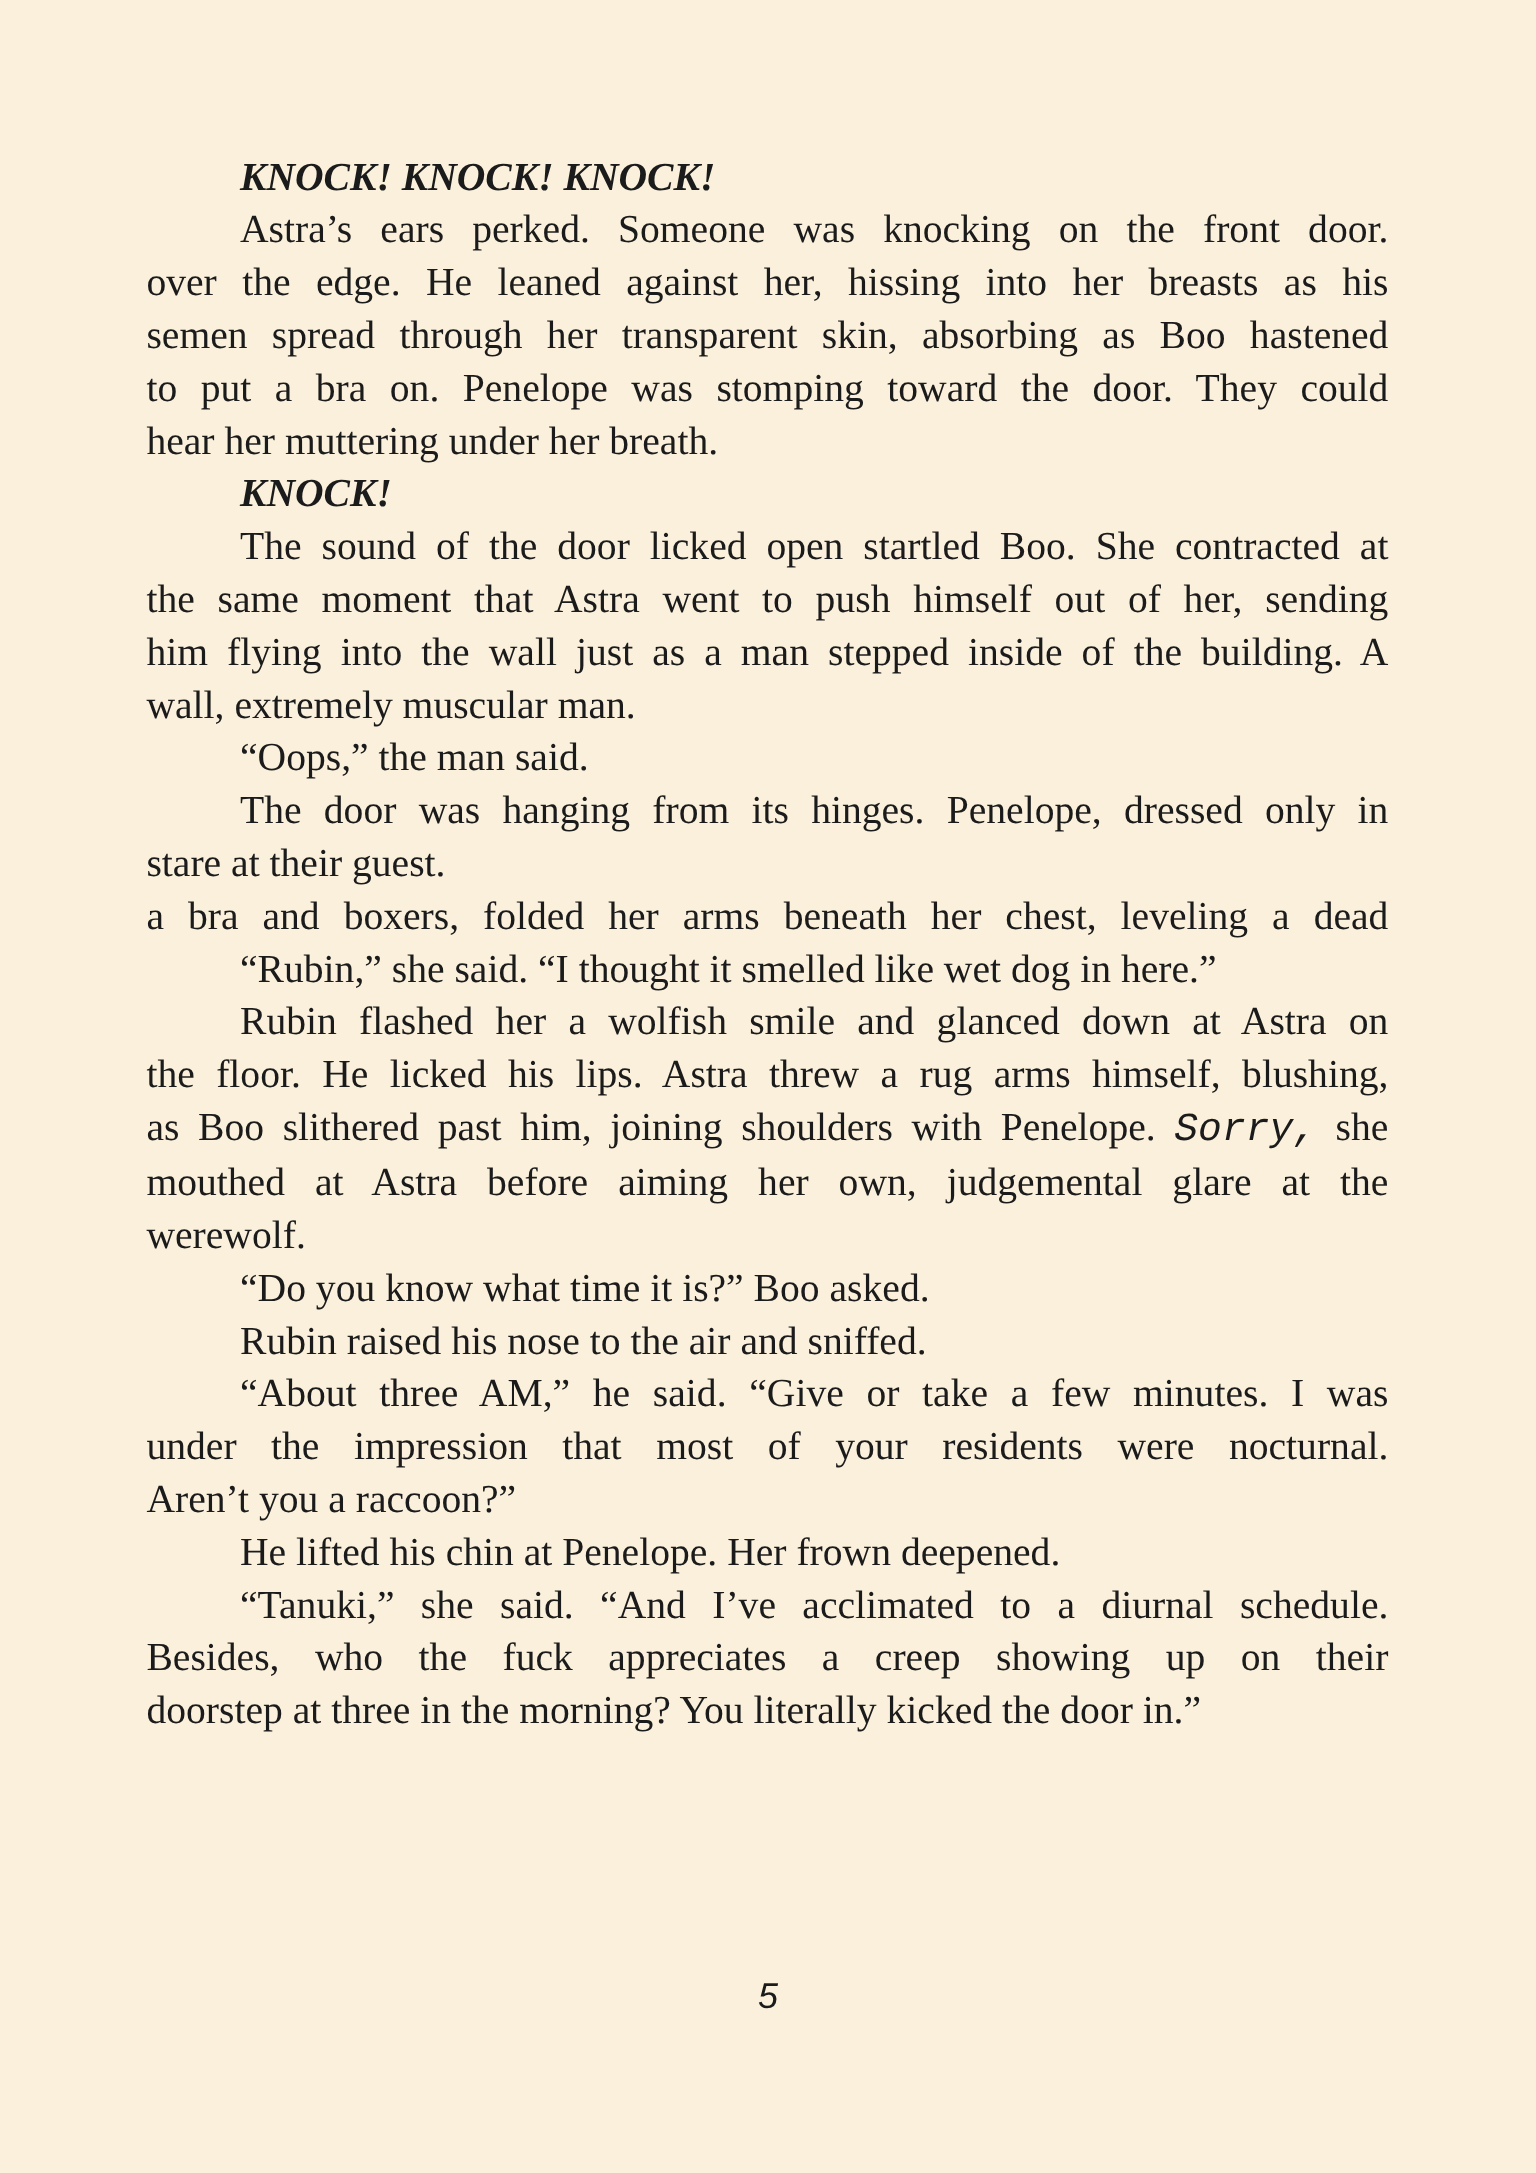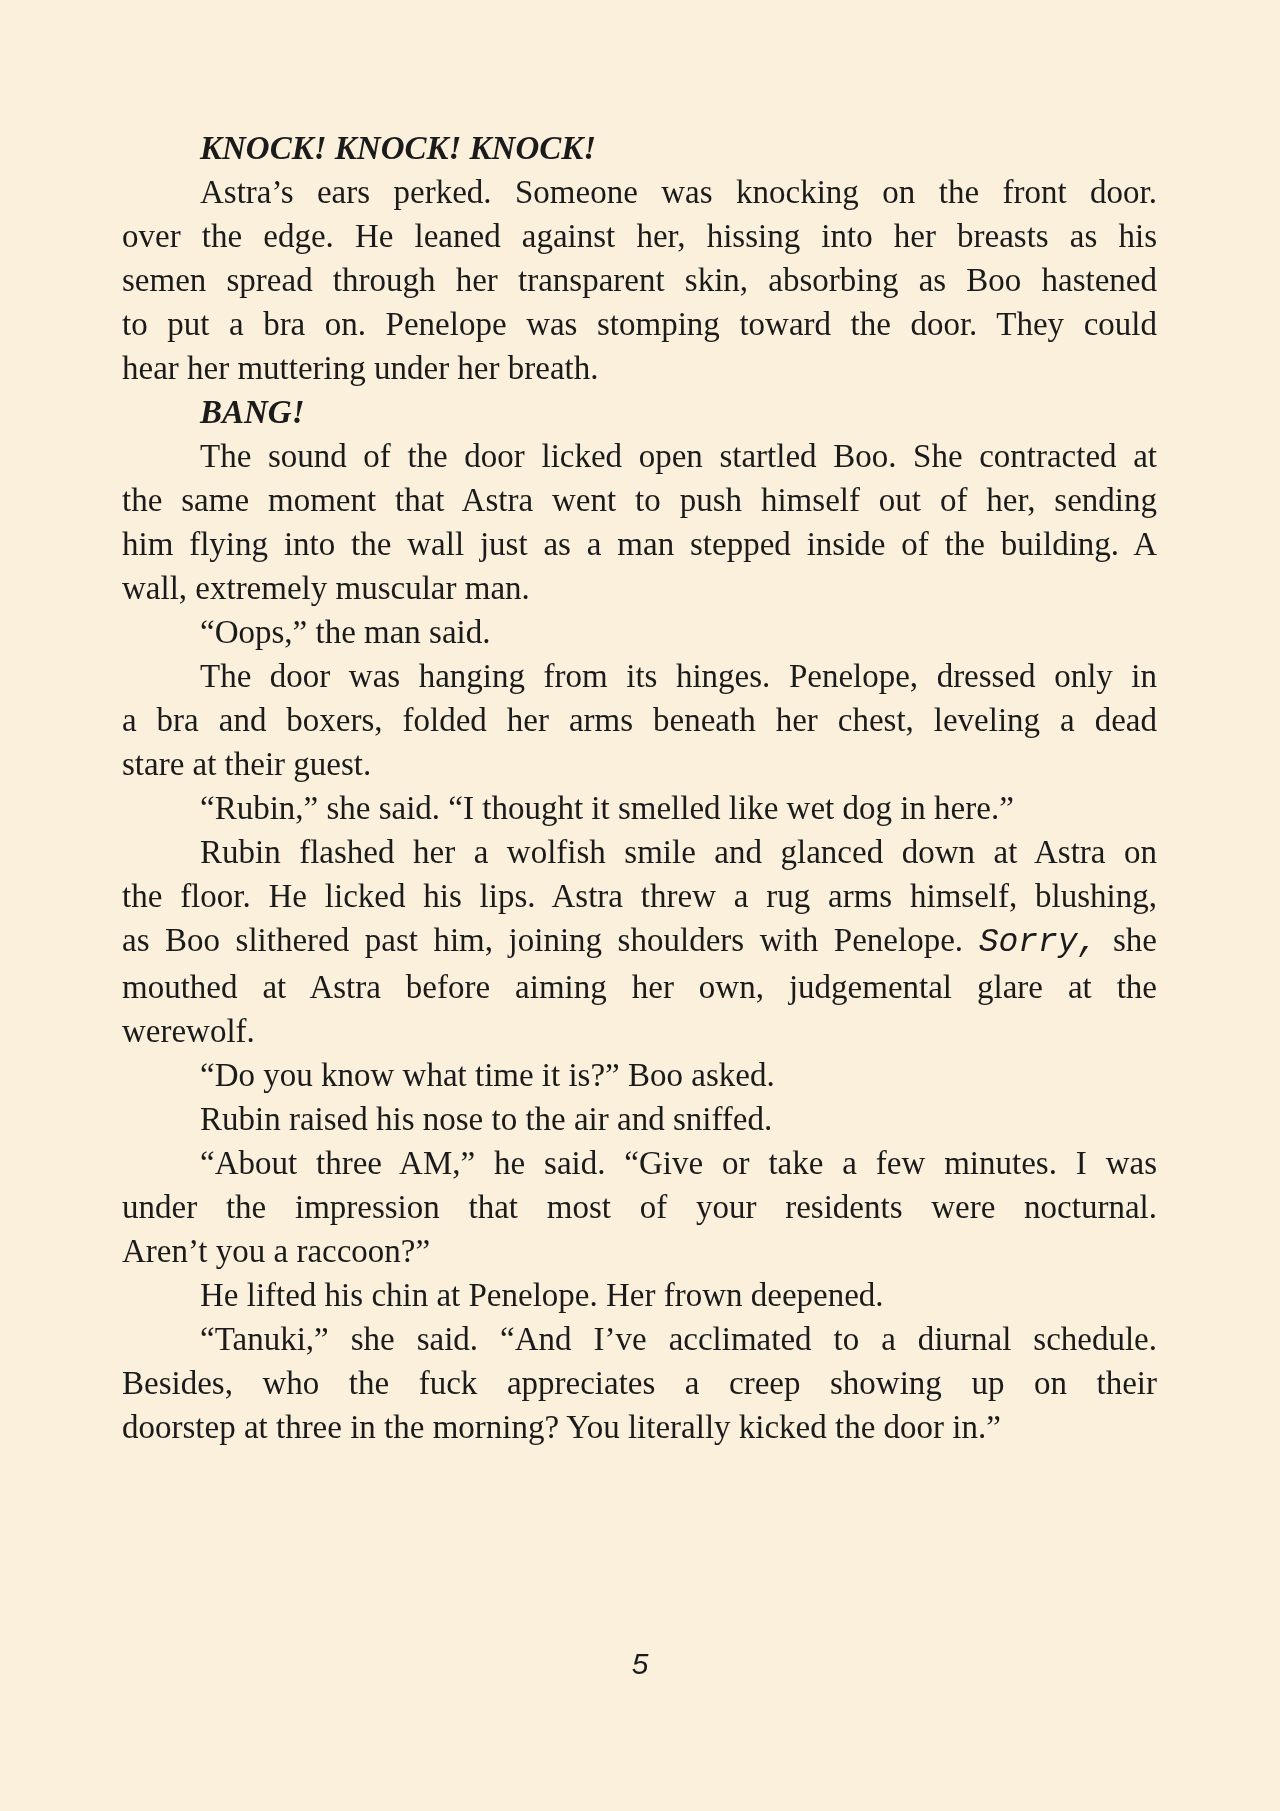--- a/index.html
+++ b/index.html
@@ -63,35 +63,35 @@
         <div class="line indent">KNOCK! KNOCK! KNOCK!</div>
       </div>
       <div class="para">
         <div class="line indent just">Astra’s ears perked. Someone was knocking on the front door.</div>
         <div class="line just">over the edge. He leaned against her, hissing into her breasts as his</div>
         <div class="line just">semen spread through her transparent skin, absorbing as Boo hastened</div>
         <div class="line just">to put a bra on. Penelope was stomping toward the door. They could</div>
         <div class="line">hear her muttering under her breath.</div>
       </div>
       <div class="para bold-italic">
-        <div class="line indent">BANG!</div>
+        <div class="line indent">KNOCK!</div>
       </div>
       <div class="para">
         <div class="line indent just">The sound of the door licked open startled Boo. She contracted at</div>
         <div class="line just">the same moment that Astra went to push himself out of her, sending</div>
         <div class="line just">him flying into the wall just as a man stepped inside of the building. A</div>
         <div class="line">wall, extremely muscular man.</div>
       </div>
       <div class="para">
         <div class="line indent">“Oops,” the man said.</div>
       </div>
       <div class="para">
         <div class="line indent just">The door was hanging from its hinges. Penelope, dressed only in</div>
+        <div class="line">stare at their guest.</div>
         <div class="line just">a bra and boxers, folded her arms beneath her chest, leveling a dead</div>
-        <div class="line">stare at their guest.</div>
       </div>
       <div class="para">
         <div class="line indent">“Rubin,” she said. “I thought it smelled like wet dog in here.”</div>
       </div>
       <div class="para">
         <div class="line indent just">Rubin flashed her a wolfish smile and glanced down at Astra on</div>
         <div class="line just">the floor. He licked his lips. Astra threw a rug arms himself, blushing,</div>
         <div class="line just">as Boo slithered past him, joining shoulders with Penelope. <em>Sorry,</em> she</div>
         <div class="line just">mouthed at Astra before aiming her own, judgemental glare at the</div>
         <div class="line">werewolf.</div>

